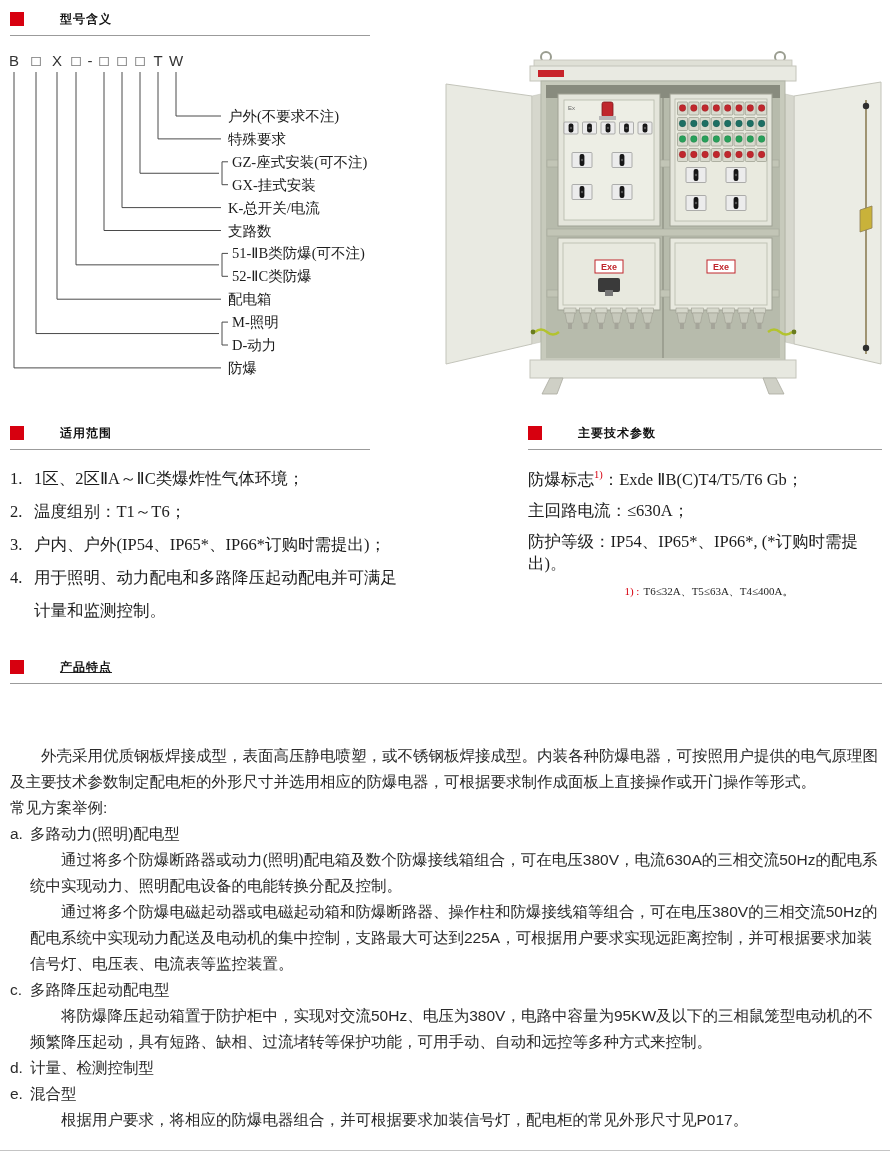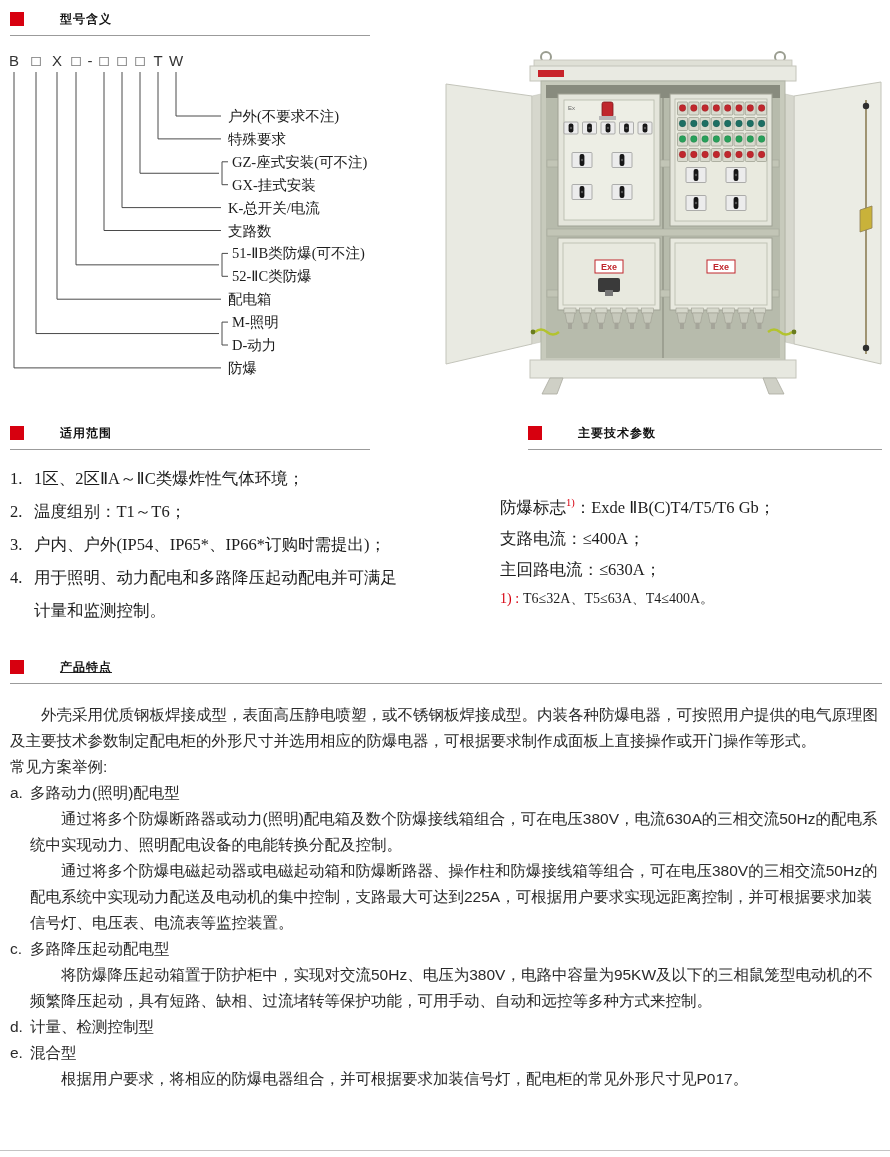--- a/index.html
+++ b/index.html
@@ -18,21 +18,21 @@
 
   
   .scope-list { list-style:none; font-family:"Liberation Serif", serif; font-size:16.5px; line-height:33px; color:#1c1c1c; }
   .scope-list li { position:relative; padding-left:24px; }
   .scope-num { position:absolute; left:0; top:0; }
 
   
   .param-rows { font-family:"Liberation Serif", serif; font-size:16.5px; color:#1c1c1c; }
   .param-row { line-height:22px; margin-bottom:9px; }
   .param-sup { color:var(--red,#d7000f); font-size:10.5px; vertical-align:super; }
-  .param-footnote { font-family:"Liberation Serif", serif; font-size:14px; color:#1c1c1c; margin-top:4px; }
+  .param-footnote { font-family:"Liberation Serif", serif; font-size:11px; color:#1c1c1c; margin-top:4px;text-align:center; }
   .fn-prefix { color:var(--red,#d7000f); margin-right:4px; }
 
   
   .features-body { font-size:15.5px; line-height:26px; color:#2a2a2a; }
   .features-body p.indent { text-indent:2em; }
   .feat-item { margin-left:20px; }
   .feat-key { display:inline-block; width:20px; margin-left:-20px; }
   .feat-body { text-indent:2em; }
 
   .bottom-rule { position:absolute; left:0; right:0; top:1150px; border-top:1px solid #c4c4c4; }
@@ -328,34 +328,34 @@
   <li><span class="scope-num">1.</span><span>1区、2区ⅡA～ⅡC类爆炸性气体环境；</span></li>
   <li><span class="scope-num">2.</span><span>温度组别：T1～T6；</span></li>
   <li><span class="scope-num">3.</span><span>户内、户外(IP54、IP65*、IP66*订购时需提出)；</span></li>
   <li><span class="scope-num">4.</span><span>用于照明、动力配电和多路降压起动配电并可满足计量和监测控制。</span></li>
 </ul>
 
 <div class="abs sec-header" style="left:528px; top:426px; width:354px;">
   <span class="red-sq"></span>
   <span class="sec-title">主要技术参数</span>
 </div>
-<div class="abs param-rows" style="left:500px; top:464px; width:362px;margin-top:28px;">
+<div class="abs param-rows" style="left:528px; top:464px; width:362px;">
   <div class="param-row"><span>防爆标志</span><sup class="param-sup">1)</sup><span>：Exde ⅡB(C)T4/T5/T6 Gb；</span></div>
-  <div class="param-row"><span>支路电流</span><span>：≤400A；</span></div>
   <div class="param-row"><span>主回路电流</span><span>：≤630A；</span></div>
+  <div class="param-row"><span>防护等级</span><span>：IP54、IP65*、IP66*, (*订购时需提出)。</span></div>
   <div class="param-footnote">
     <span class="fn-prefix">1) :</span><span>T6≤32A、T5≤63A、T4≤400A。</span>
   </div>
 </div>
 
 <div class="abs sec-header" style="left:10px; top:660px; width:872px;text-decoration:underline;">
   <span class="red-sq"></span>
   <span class="sec-title">产品特点</span>
 </div>
-<div class="abs features-body" style="left:10px; top:702px; width:872px;">
+<div class="abs features-body" style="left:10px; top:743px; width:872px;">
   <p class="indent">外壳采用优质钢板焊接成型，表面高压静电喷塑，或不锈钢板焊接成型。内装各种防爆电器，可按照用户提供的电气原理图及主要技术参数制定配电柜的外形尺寸并选用相应的防爆电器，可根据要求制作成面板上直接操作或开门操作等形式。</p>
   <p>常见方案举例:</p>
 
   <div class="feat-item">
     <div><span class="feat-key">a.</span><span>多路动力(照明)配电型</span></div>
     <p class="feat-body">通过将多个防爆断路器或动力(照明)配电箱及数个防爆接线箱组合，可在电压380V，电流630A的三相交流50Hz的配电系统中实现动力、照明配电设备的电能转换分配及控制。</p>
   </div>
   <div class="feat-item">
     <p class="feat-body">通过将多个防爆电磁起动器或电磁起动箱和防爆断路器、操作柱和防爆接线箱等组合，可在电压380V的三相交流50Hz的配电系统中实现动力配送及电动机的集中控制，支路最大可达到225A，可根据用户要求实现远距离控制，并可根据要求加装信号灯、电压表、电流表等监控装置。</p>
   </div>

